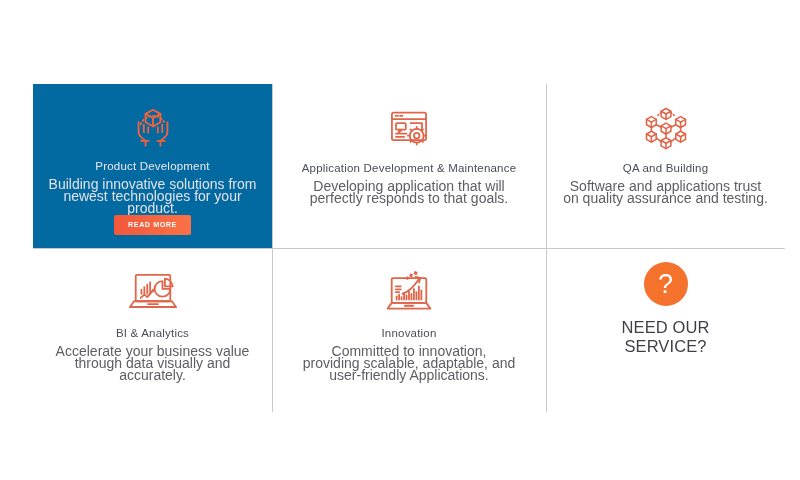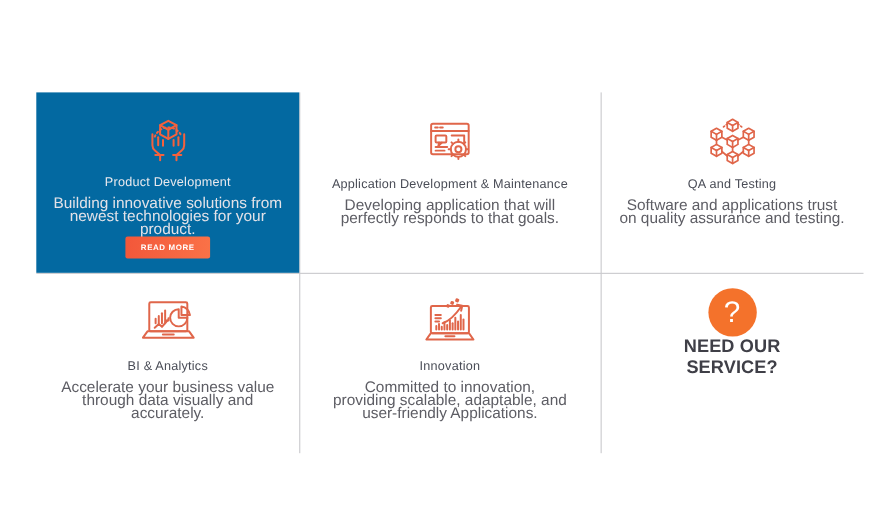--- a/index.html
+++ b/index.html
@@ -95,22 +95,23 @@
     width:44px;height:44px;border-radius:50%;
     background:#f4722b;
     display:flex;align-items:center;justify-content:center;
     color:#ffffff;
     font-size:27px;
     font-weight:400;
     line-height:44px;
     font-family:"Liberation Sans", sans-serif;
   }
   .needtext{
+    margin-top:12px;
     font-size:16.5px;
-    font-weight:700;
+    font-weight:400;
     color:#3f3f47;
     text-align:center;
     line-height:19px;
     letter-spacing:.1px;
   }
   svg{display:block;}
 </style>
 </head>
 <body>
 
@@ -212,21 +213,21 @@
         <path d="M38 13 L44 18" stroke-dasharray="1.4 2.6"></path>
         <path d="M20 28 L26 31"></path>
         <path d="M44 28 L38 31"></path>
         <path d="M14 31.4 V36"></path>
         <path d="M50 31.4 V36"></path>
         <path d="M32 39.4 V44"></path>
         <path d="M20 44 L26 49"></path>
         <path d="M44 44 L38 49"></path>
       </svg>
     </div>
-    <div class="title">QA and Testing</div>
+    <div class="title">QA and Building</div>
     <div class="desc">Software and applications trust on quality assurance and testing.</div>
   </div>
 
   <div class="cell c2 r2 std-b">
     <div class="icon-wrap">
       <svg width="56" height="52" viewBox="0 0 68 60" fill="none" stroke="#e0664a" stroke-width="2.2" stroke-linecap="round" stroke-linejoin="round">
         <rect x="13" y="12" width="42" height="30" rx="1.6"></rect>
         <path d="M8 49 h52 l-5 -7 H13 Z"></path>
         <path d="M29 45.5 h10"></path>
         <path d="M18 22 h6"></path>

